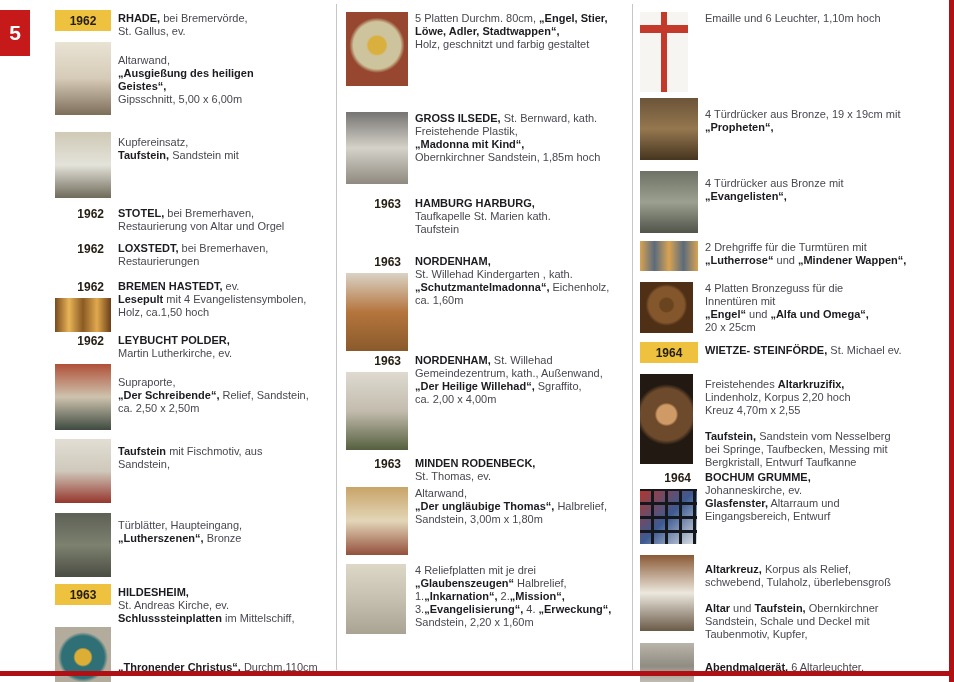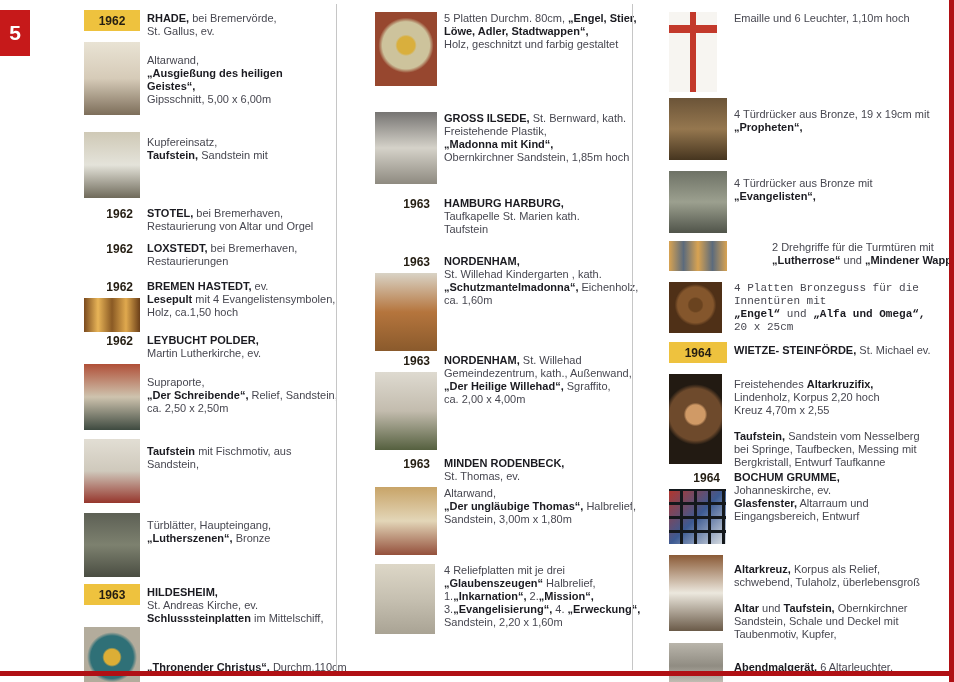--- a/index.html
+++ b/index.html
@@ -13,21 +13,21 @@
     color:#ffffff;font-weight:bold;font-size:21px;
   }
   .col{position:absolute;top:10px;}
   #col1{left:55px;width:280px;}
   #col2{left:346px;width:284px;}
   #col3{left:640px;width:310px;}
   .sep{position:absolute;top:4px;bottom:12px;width:1px;background:#c6c6c6;}
   #sep1{left:336px;} #sep2{left:632px;}
   .bar-bottom{position:absolute;left:0;right:4px;bottom:6px;height:5px;}
   .bar-right{position:absolute;right:0;top:0;bottom:0;width:5px;}
-  .row{display:flex;align-items:flex-start;margin-left:29px;}
+  .row{display:flex;align-items:flex-start;}
   .rail{flex:none;display:flex;flex-direction:column;}
   .year{
     font-weight:bold;font-size:12px;color:#241d12;
     width:100%;box-sizing:border-box;text-align:right;padding:2px 7px 2px 0;
   }
   .year.badge{text-align:center;padding:4px 0 3px 0;}
   .thumb{margin-top:2px;}
   .txt{flex:1;padding-left:7px;padding-top:2px;font-size:11px;line-height:13px;color:#474750;}
   .line{white-space:nowrap;}
   .seg.b{font-weight:bold;color:#1b1b21;}
@@ -312,32 +312,32 @@
         <div class="rail" style="width: 58px;">
           <div class="thumb" style="width: 58px; height: 62px; background: linear-gradient(rgb(110, 114, 102), rgb(156, 160, 143), rgb(80, 84, 74));"></div>
         </div>
         <div class="txt" style="padding-top: 8px;">
           <div class="para">
             <div class="line"><span class="seg">4 Türdrücker aus Bronze mit</span></div>
             <div class="line"><span class="seg b">„Evangelisten“,</span></div>
           </div>
         </div>
       </div>
-      <div class="row" style="min-height: 41px; gap: 38px;">
+      <div class="row" style="min-height: 41px;">
         <div class="rail" style="width: 58px;">
           <div class="thumb" style="width: 58px; height: 30px; background: linear-gradient(90deg, rgb(216, 163, 82), rgb(92, 107, 124), rgb(216, 163, 82), rgb(92, 107, 124), rgb(216, 163, 82));"></div>
         </div>
         <div class="txt" style="padding-top: 2px;">
           <div class="para">
             <div class="line"><span class="seg">2 Drehgriffe für die Turmtüren mit</span></div>
             <div class="line"><span class="seg b">„Lutherrose“</span><span class="seg"> und </span><span class="seg b">„Mindener Wappen“,</span></div>
           </div>
         </div>
       </div>
-      <div class="row" style="min-height: 62px; font-family: Liberation Mono, monospace;">
+      <div class="row" style="min-height: 62px;">
         <div class="rail" style="width: 58px;">
           <div class="thumb" style="width: 53px; height: 51px; background: radial-gradient(circle at 50% 45%, rgb(106, 67, 31) 0px, rgb(106, 67, 31) 17%, rgb(132, 86, 44) 21%, rgb(132, 86, 44) 46%, rgb(79, 48, 23) 54%);"></div>
         </div>
         <div class="txt">
           <div class="para">
             <div class="line"><span class="seg">4 Platten Bronzeguss für die</span></div>
             <div class="line"><span class="seg">Innentüren mit</span></div>
             <div class="line"><span class="seg b">„Engel“</span><span class="seg"> und </span><span class="seg b">„Alfa und  Omega“,</span></div>
             <div class="line"><span class="seg">20 x 25cm</span></div>
           </div>

